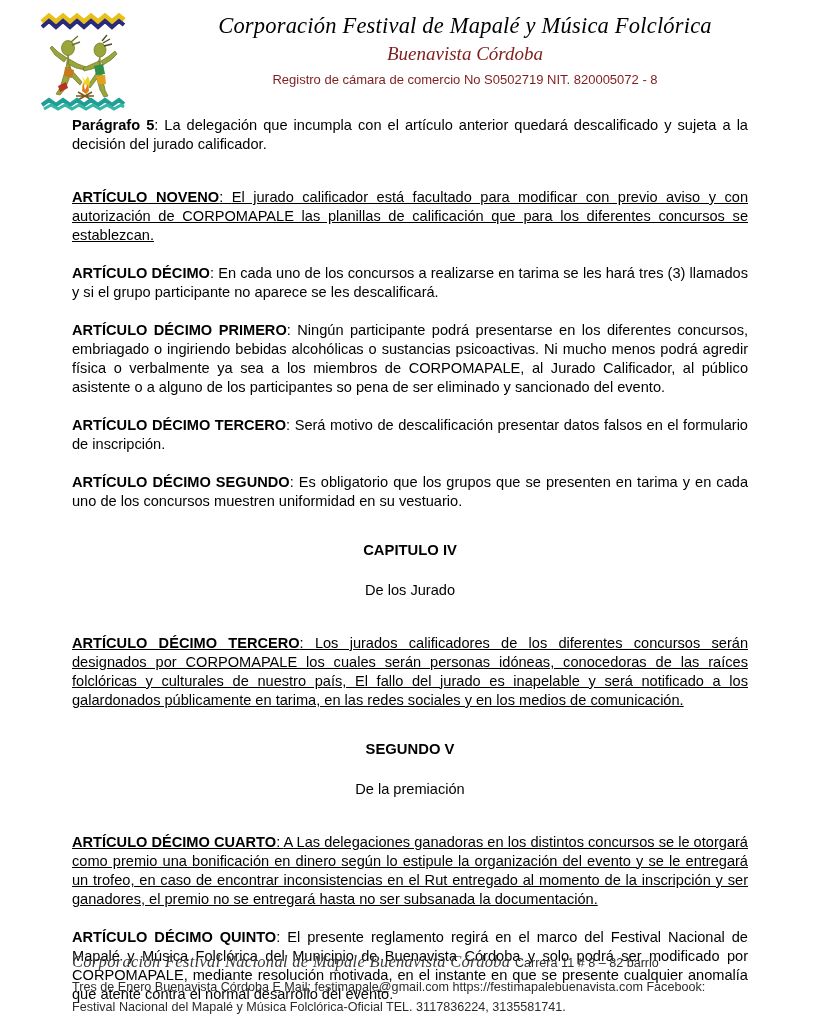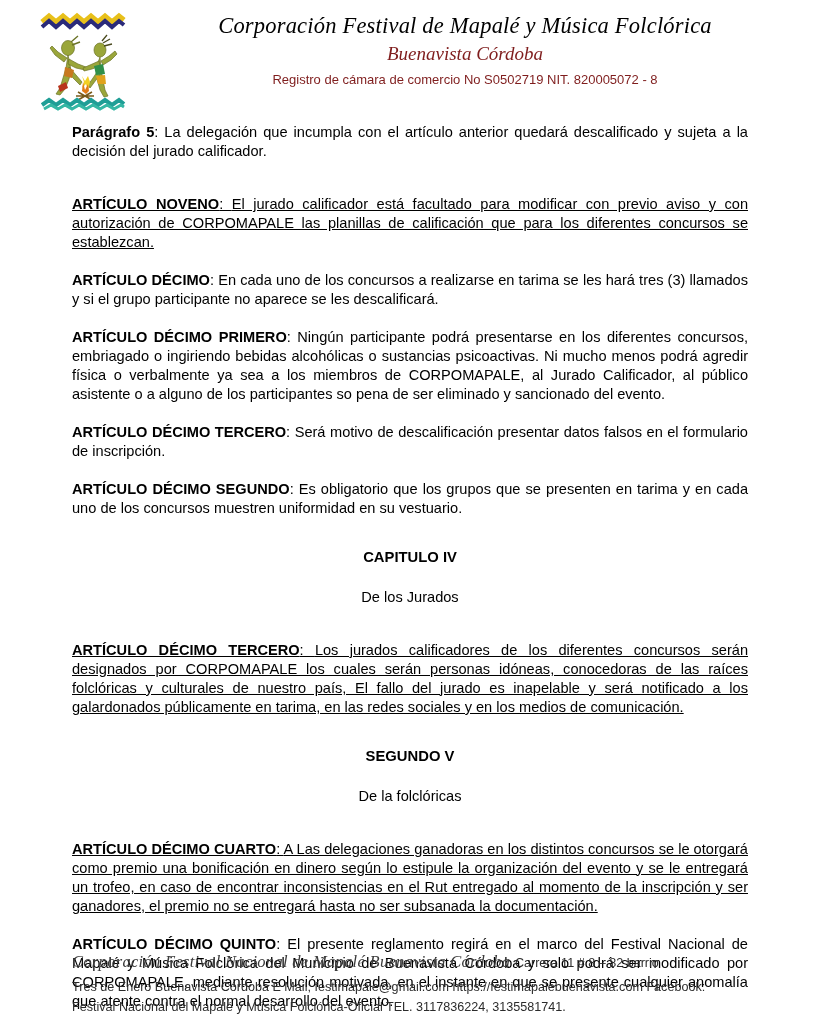--- a/index.html
+++ b/index.html
@@ -66,21 +66,21 @@
     line-height: 1.3;
     margin-top: 5px;
     color: #7f1d1d;
     white-space: nowrap;
   }
 
   
   .content {
     position: absolute;
     left: 72px;
-    top: 123px;
+    top: 116px;
     width: 676px;
   }
 
   p.para {
     margin: 0 0 0 0;
     font-size: 14.6px;
     line-height: 1.30;
     text-align: justify;
     color: #000;
   }
@@ -201,26 +201,26 @@
 
     <p class="para gap-md"><span class="lead">ARTÍCULO DÉCIMO</span><span>: </span><span>En cada uno de los concursos a realizarse en tarima se les hará tres (3) llamados y si el grupo participante no aparece se les descalificará.</span></p>
 
     <p class="para gap-md"><span class="lead">ARTÍCULO DÉCIMO PRIMERO</span><span>: </span><span>Ningún participante podrá presentarse en los diferentes concursos, embriagado o ingiriendo bebidas alcohólicas o sustancias psicoactivas. Ni mucho menos podrá agredir física o verbalmente ya sea a los miembros de CORPOMAPALE, al Jurado Calificador, al público asistente o a alguno de los participantes so pena de ser eliminado y sancionado del evento.</span></p>
 
     <p class="para gap-md"><span class="lead">ARTÍCULO DÉCIMO TERCERO</span><span>: </span><span>Será motivo de descalificación presentar datos falsos en el formulario de inscripción.</span></p>
 
     <p class="para gap-md"><span class="lead">ARTÍCULO DÉCIMO SEGUNDO</span><span>: </span><span>Es obligatorio que los grupos que se presenten en tarima y en cada uno de los concursos muestren uniformidad en su vestuario.</span></p>
 
     <p class="chapter gap">CAPITULO IV</p>
-    <p class="chapter-sub">De los Jurados</p>
+    <p class="chapter-sub">De los Jurado</p>
 
     <p class="para gap-lg"><span class="lead">ARTÍCULO DÉCIMO TERCERO</span><span>: </span><span>Los jurados calificadores de los diferentes concursos serán designados por CORPOMAPALE los cuales serán personas idóneas, conocedoras de las raíces folclóricas y culturales de nuestro país, El fallo del jurado es inapelable y será notificado a los galardonados públicamente en tarima, en las redes sociales y en los medios de comunicación.</span></p>
 
     <p class="chapter gap">SEGUNDO V</p>
-    <p class="chapter-sub">De la folclóricas</p>
+    <p class="chapter-sub">De la premiación</p>
 
     <p class="para gap-lg"><span class="lead">ARTÍCULO DÉCIMO CUARTO</span><span>: </span><span>A Las delegaciones ganadoras en los distintos concursos se le otorgará como premio una bonificación en dinero según lo estipule la organización del evento y se le entregará un trofeo, en caso de encontrar inconsistencias en el Rut entregado al momento de la inscripción y ser ganadores, el premio no se entregará hasta no ser subsanada la documentación.</span></p>
 
     <p class="para gap-md"><span class="lead">ARTÍCULO DÉCIMO QUINTO</span><span>: </span><span>El presente reglamento regirá en el marco del Festival Nacional de Mapalé y Música Folclórica del Municipio de Buenavista Córdoba y solo podrá ser modificado por CORPOMAPALE, mediante resolución motivada, en el instante en que se presente cualquier anomalía que atente contra el normal desarrollo del evento.</span></p>
 
   </div>
 
   <div class="footer">
     <div class="footer-line1">
       <span class="footer-script">Corporación Festival Nacional de Mapalé Buenavista  Córdoba</span>

